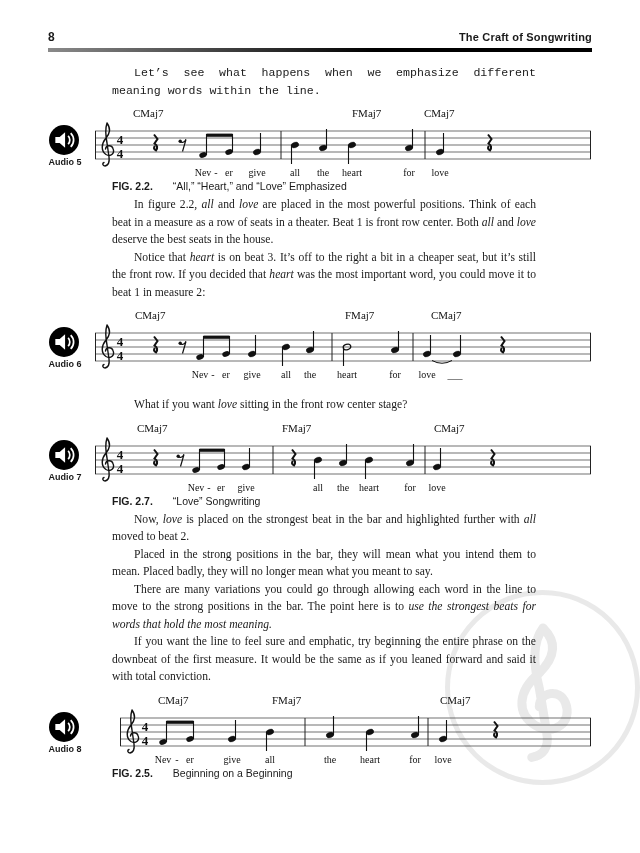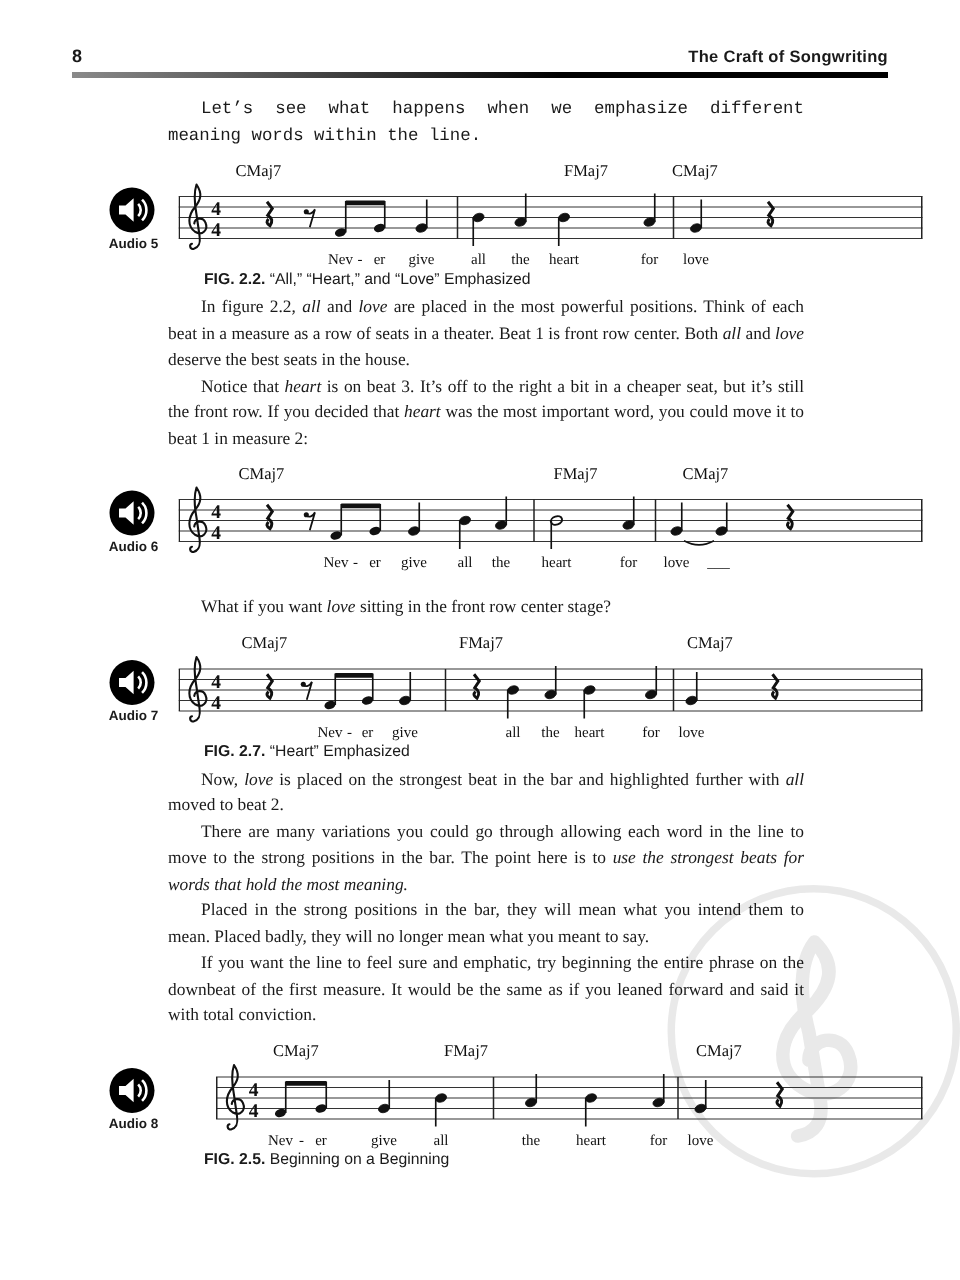--- a/index.html
+++ b/index.html
@@ -12,30 +12,30 @@
   .booktitle{font-size:11px;letter-spacing:.2px;}
   .hdr-rule{height:4px;margin-top:4px;background:linear-gradient(to right,#8a8a8a,#000 60%);}
   main{position:relative;z-index:2;padding:10px 48px 0 48px;}
   .para{font-size:11.6px;line-height:17.5px;margin:0 0 0 64px;width:424px;
         text-indent:22px;text-align:justify;}
   .it{font-style:italic;}
   .p-first{margin-top:2px;font-family:Liberation Mono, monospace;}
   .para-group{}
   .standalone{margin-top:14px;}
   .figure-row{display:flex;margin:6px 0 4px 0;}
-  .audio-cue{width:47px;flex:0 0 47px;padding-top:20px;margin-left:24px;}
+  .audio-cue{width:47px;flex:0 0 47px;padding-top:20px;}
   .audio-icon{width:30px;height:30px;border-radius:50%;background:#000;
               display:flex;align-items:center;justify-content:center;margin-left:1px;}
   .audio-label{font-family:"Liberation Sans",sans-serif;font-weight:bold;font-size:9px;
                width:34px;text-align:center;margin-top:2px;}
   .music-col{flex:1;}
   svg.music{display:block;width:497px;height:75px;}
   .caption{font-family:"Liberation Sans",sans-serif;font-size:10.5px;margin:0 0 0 17px;}
   .cap-label{font-weight:bold;}
-  .cap-text{margin-left:3px;}
+  .cap-text{margin-left:20px;}
   .watermark{position:absolute;z-index:1;left:445px;top:590px;width:185px;height:185px;
              border:5px solid #e4e4e4;border-radius:50%;opacity:.8;
              display:flex;align-items:center;justify-content:center;}
 </style>
 </head>
 <body>
 
 <div class="page">
 
   <div class="hdr">
@@ -248,29 +248,29 @@
             <text x="114" y="71" font-size="10" text-anchor="middle" fill="#111" font-family="&quot;Liberation Serif&quot;,serif">-</text>
             <text x="126" y="71" font-size="10" text-anchor="middle" fill="#111" font-family="&quot;Liberation Serif&quot;,serif">er</text>
             <text x="151" y="71" font-size="10" text-anchor="middle" fill="#111" font-family="&quot;Liberation Serif&quot;,serif">give</text>
             <text x="223" y="71" font-size="10" text-anchor="middle" fill="#111" font-family="&quot;Liberation Serif&quot;,serif">all</text>
             <text x="248" y="71" font-size="10" text-anchor="middle" fill="#111" font-family="&quot;Liberation Serif&quot;,serif">the</text>
             <text x="274" y="71" font-size="10" text-anchor="middle" fill="#111" font-family="&quot;Liberation Serif&quot;,serif">heart</text>
             <text x="315" y="71" font-size="10" text-anchor="middle" fill="#111" font-family="&quot;Liberation Serif&quot;,serif">for</text>
             <text x="342" y="71" font-size="10" text-anchor="middle" fill="#111" font-family="&quot;Liberation Serif&quot;,serif">love</text>
           </svg>
         <div class="caption">
-          <span class="cap-label">FIG. 2.7.</span><span class="cap-text">“Heart” Emphasized</span>
+          <span class="cap-label">FIG. 2.7.</span><span class="cap-text">“Love” Songwriting</span>
         </div>
       </div>
     </div>
 
     <div class="para-group">
       <p class="para"><span>Now, </span><span class="it">love</span><span> is placed on the strongest beat in the bar and highlighted further with </span><span class="it">all</span><span> moved to beat 2.</span></p>
+      <p class="para"><span>Placed in the strong positions in the bar, they will mean what you intend them to mean. Placed badly, they will no longer mean what you meant to say.</span></p>
       <p class="para"><span>There are many variations you could go through allowing each word in the line to move to the strong positions in the bar. The point here is to </span><span class="it">use the strongest beats for words that hold the most meaning.</span></p>
-      <p class="para"><span>Placed in the strong positions in the bar, they will mean what you intend them to mean. Placed badly, they will no longer mean what you meant to say.</span></p>
       <p class="para"><span>If you want the line to feel sure and emphatic, try beginning the entire phrase on the downbeat of the first measure. It would be the same as if you leaned forward and said it with total conviction.</span></p>
     </div>
 
     <div class="figure-row">
       <div class="audio-cue">
         <div class="audio-icon">
           <svg viewBox="0 0 24 24" width="26" height="26">
             <polygon points="4,9.2 8,9.2 13,4.8 13,19.2 8,14.8 4,14.8" fill="#fff"></polygon>
             <path d="M15.8 8.2a5.4 5.4 0 0 1 0 7.6" stroke="#fff" fill="none" stroke-width="1.6"></path>
             <path d="M18.2 5.6a9 9 0 0 1 0 12.8" stroke="#fff" fill="none" stroke-width="1.6"></path>

